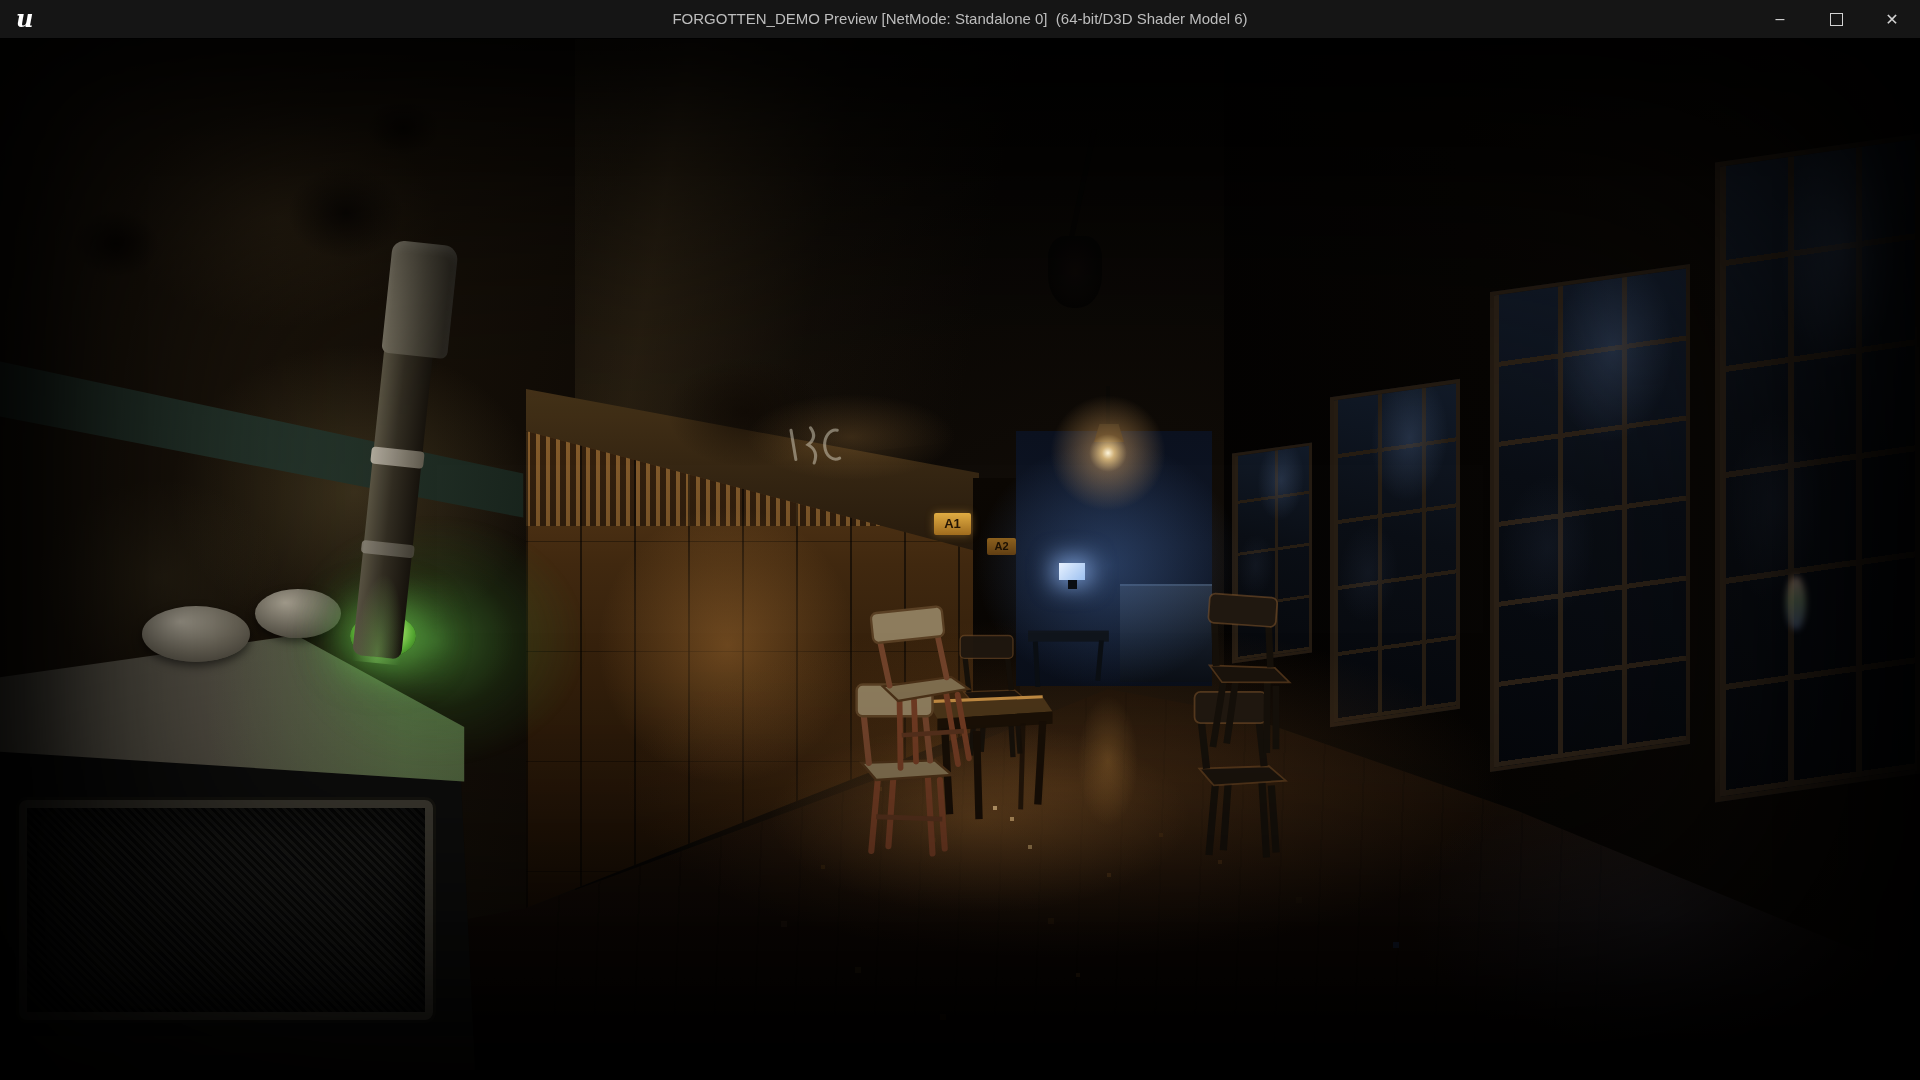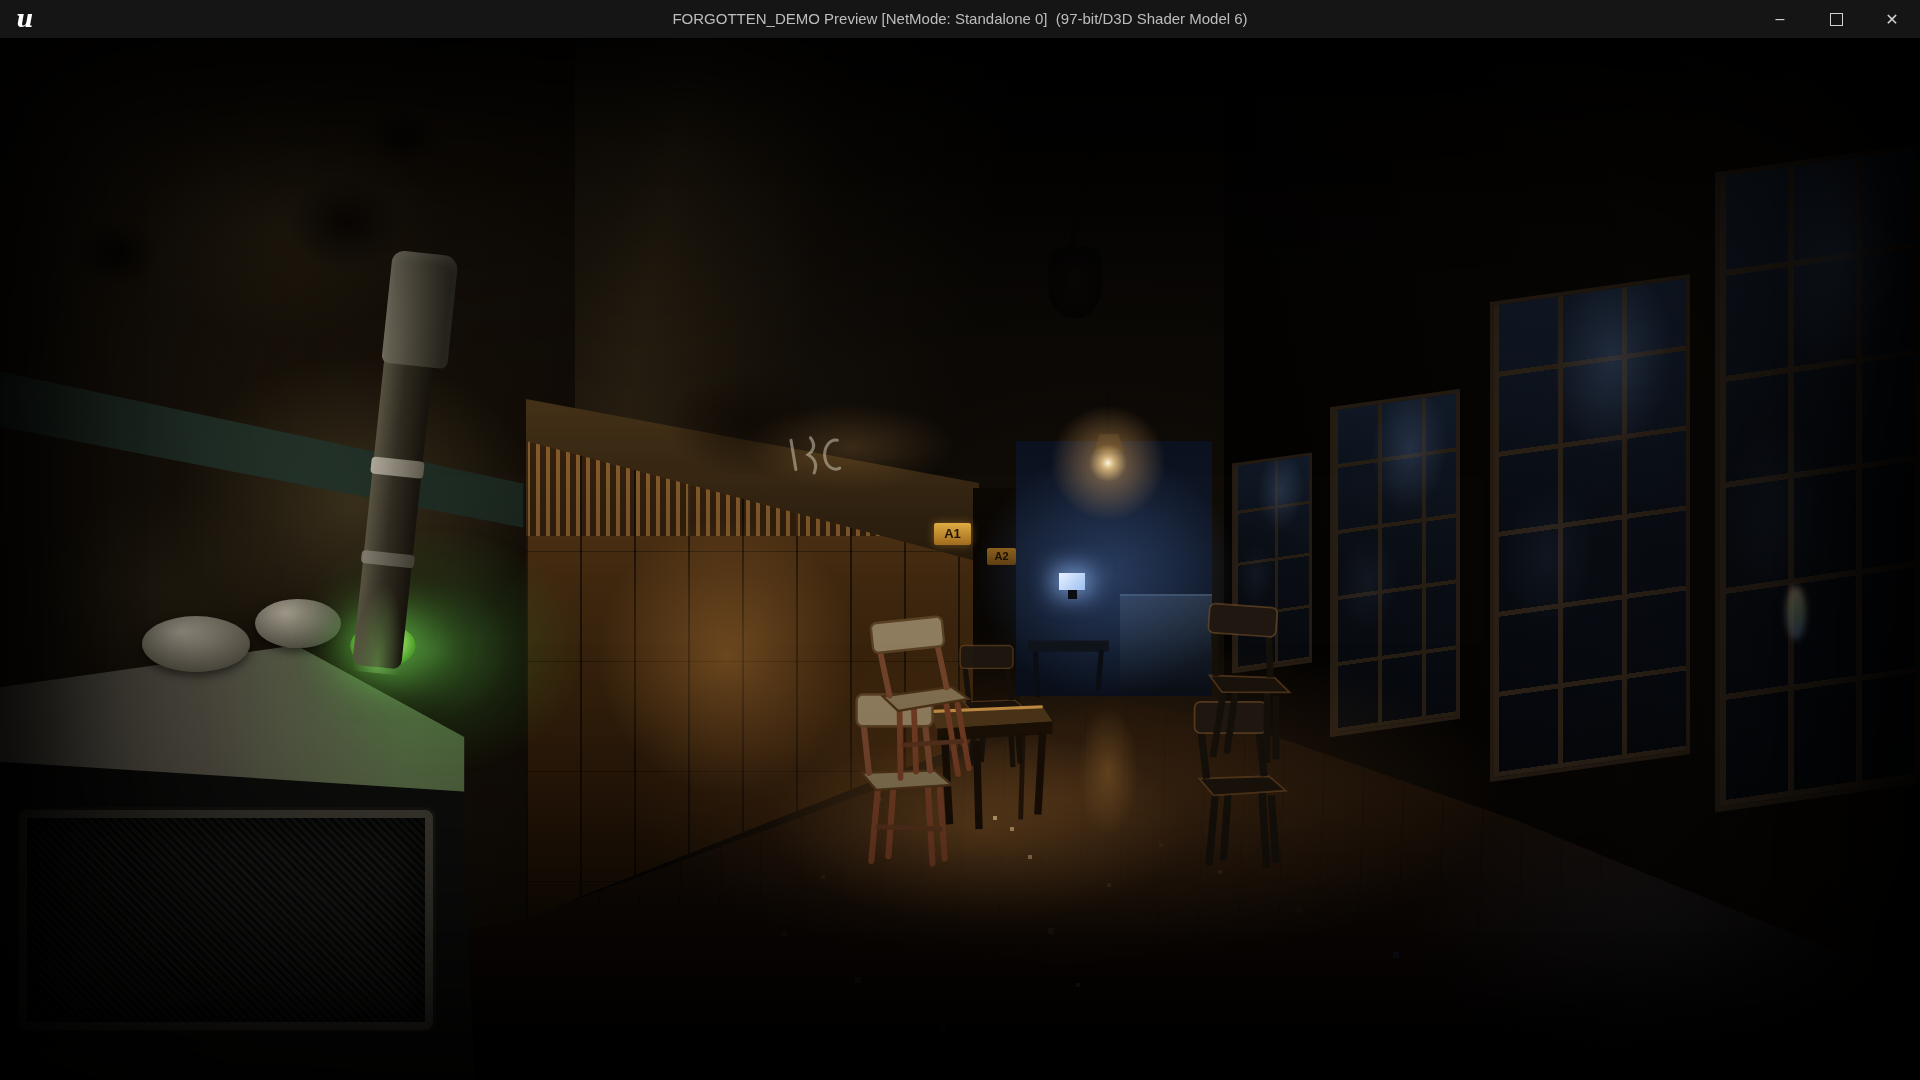--- a/index.html
+++ b/index.html
@@ -8,21 +8,21 @@
 
   
   #titlebar{position:absolute;top:0;left:0;width:100%;height:38px;background:#151515;border-bottom:1px solid #000;z-index:50;}
   #logo{position:absolute;left:16px;top:4px;color:#ffffff;font-family:"DejaVu Serif",serif;font-style:italic;font-weight:bold;font-size:24px;line-height:30px;}
   #title{position:absolute;left:50%;top:0;transform:translateX(-50%);line-height:38px;white-space:pre;color:#bdbdbd;font-size:15px;}
   #controls{position:absolute;right:0;top:0;height:38px;display:flex;}
   .winbtn{width:56px;height:38px;display:flex;align-items:center;justify-content:center;color:#d2d2d2;font-size:16px;cursor:pointer;}
   .max-box{width:11px;height:11px;border:1px solid #d2d2d2;display:block;}
 
   
-  #viewport{position:absolute;top:38px;left:0;width:1920px;height:1042px;overflow:hidden;background:#030303;}
+  #viewport{position:absolute;top:28px;left:0;width:1920px;height:1042px;overflow:hidden;background:#030303;}
   .fx{position:absolute;pointer-events:none;}
 
   #base{inset:0;background:radial-gradient(ellipse 1200px 680px at 1108px 500px,#120d08 0%,#080604 50%,#020202 100%);}
 
   #ceiling-beam{left:147px;top:-73px;width:1077px;height:514px;transform:rotate(-6deg);
     background:linear-gradient(106deg,transparent 26%,rgba(108,84,46,.30) 48%,rgba(60,46,26,.16) 62%,transparent 76%);}
   #wall-beam{left:-49px;top:11px;width:759px;height:563px;
     background:linear-gradient(115deg,transparent 18%,rgba(118,92,50,.24) 46%,transparent 72%);}
 
   
@@ -171,21 +171,21 @@
 
   #vignette{inset:0;box-shadow:inset 0 0 280px 130px rgba(0,0,0,.94),inset 0 0 90px 40px rgba(0,0,0,.55);}
 </style>
 </head>
 <body>
 
 <div id="window">
 
   <div id="titlebar">
     <span id="logo">u</span>
-    <span id="title">FORGOTTEN_DEMO Preview [NetMode: Standalone 0]  (97-bit/D3D Shader Model 6)</span>
+    <span id="title">FORGOTTEN_DEMO Preview [NetMode: Standalone 0]  (64-bit/D3D Shader Model 6)</span>
     <div id="controls">
       <div class="winbtn">
         <span>–</span>
       </div>
       <div class="winbtn">
         <span class="max-box"></span>
       </div>
       <div class="winbtn">
         <span>✕</span>
       </div>

